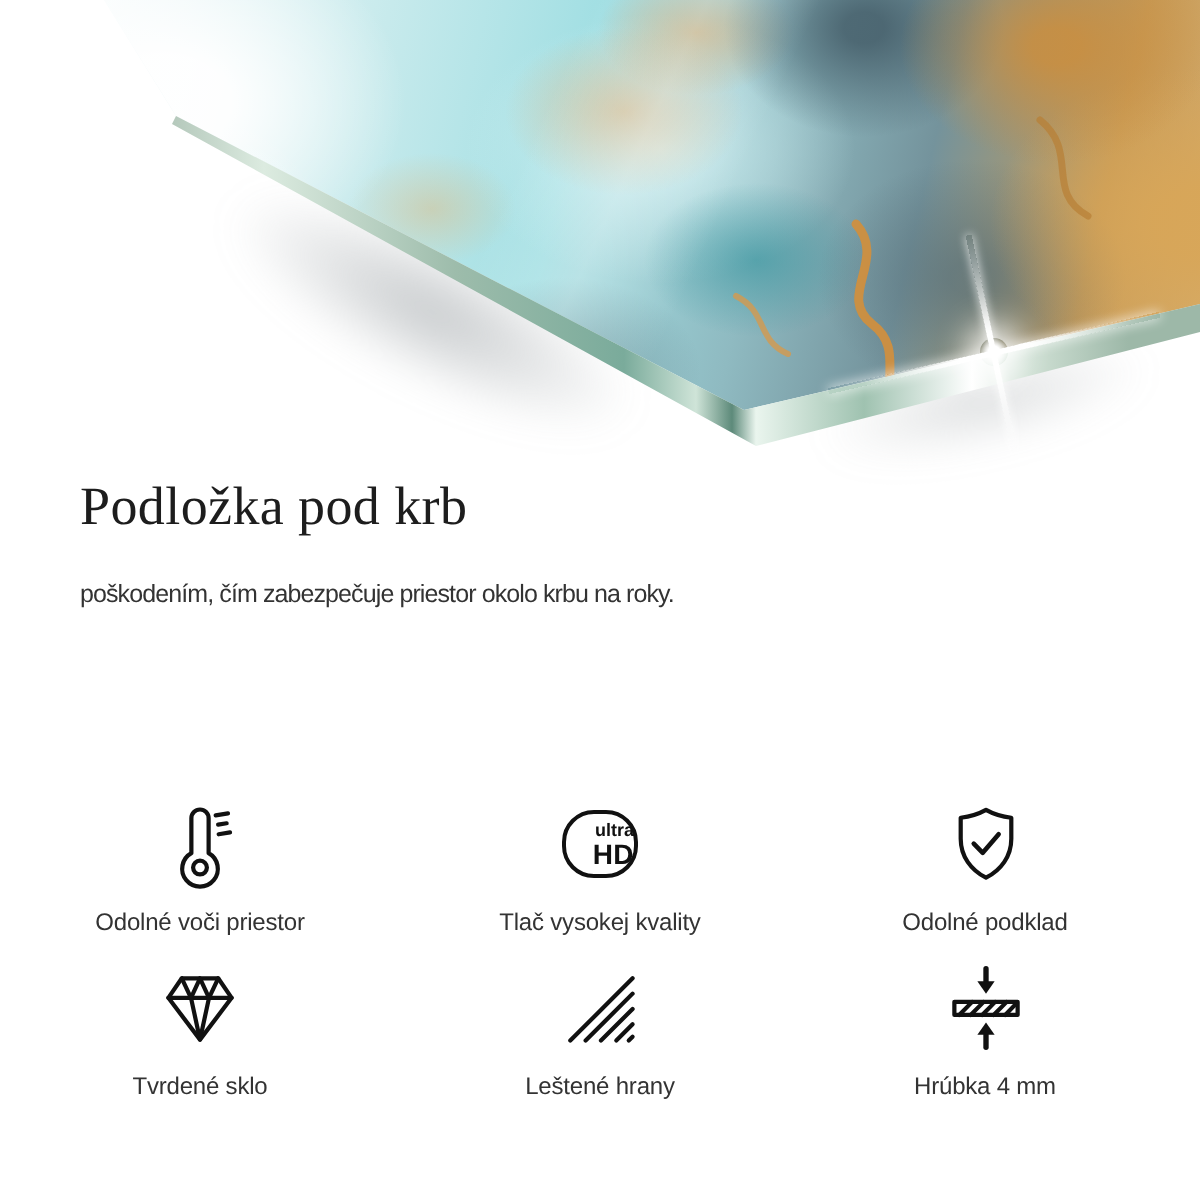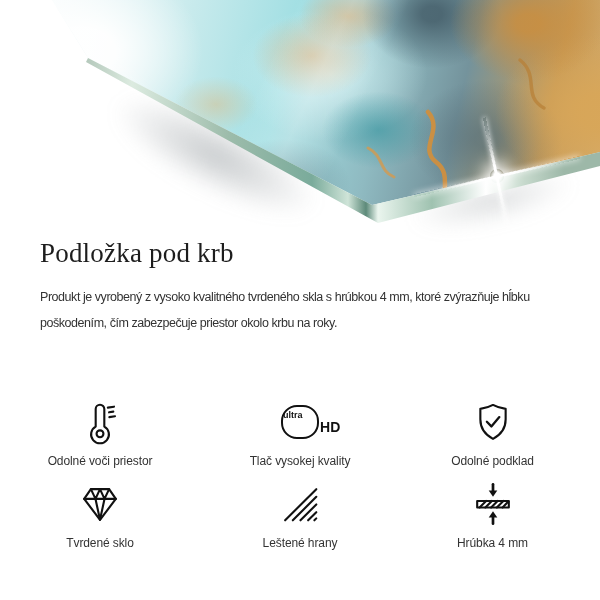--- a/index.html
+++ b/index.html
@@ -57,21 +57,21 @@
   .desc{margin:14px 0 0;font-size:12.5px;line-height:26px;color:#333;letter-spacing:-0.45px;}
   .desc div{white-space:nowrap;}
 
   
   .features{position:absolute;left:0;top:398px;width:585px;display:grid;
     grid-template-columns:200px 200px 185px;row-gap:2px;}
   .cell{display:flex;flex-direction:column;align-items:center;height:80px;}
   .icon-wrap{height:48px;display:flex;align-items:center;justify-content:center;}
   .flabel{margin-top:8px;font-size:12px;color:#333;letter-spacing:-0.1px;white-space:nowrap;}
   .hd-box{box-sizing:border-box;width:38px;height:34px;border:2.6px solid #111;border-radius:16px;
-    display:flex;flex-direction:column;align-items:flex-start;justify-content:center;}
+    display:flex;flex-direction:column;align-items:flex-end;justify-content:center;}
   .hd-top{font-size:9px;line-height:9px;font-weight:700;color:#111;}
   .hd-bottom{font-size:14px;line-height:14px;font-weight:800;color:#111;letter-spacing:0.2px;padding-left:37px;}
   svg.fi{stroke:#111;fill:none;stroke-width:2.2;stroke-linecap:round;stroke-linejoin:round;}
 </style>
 </head>
 <body>
 
 <div class="page">
 
   <div class="hero">
@@ -90,21 +90,20 @@
         <i class="ray r2"></i>
         <i class="core"></i>
     </div>
   </div>
 
   <div class="content">
     <h1 class="title">
       <span>Podložka pod krb</span>
     </h1>
     <div class="desc">
-      <div>Produkt je vyrobený z vysoko kvalitného tvrdeného skla s hrúbkou 4 mm, ktoré zvýrazňuje hĺbku</div>
       <div>poškodením, čím zabezpečuje priestor okolo krbu na roky.</div>
     </div>
   </div>
 
   <div class="features">
 
     <div class="cell">
       <div class="icon-wrap">
         <svg class="fi" width="46" height="46" viewBox="0 0 48 48">
           <path d="M28.5 10.5 a4.5 4.5 0 0 0 -9 0 V28.8 a9.3 9.3 0 1 0 9 0 Z"></path>

